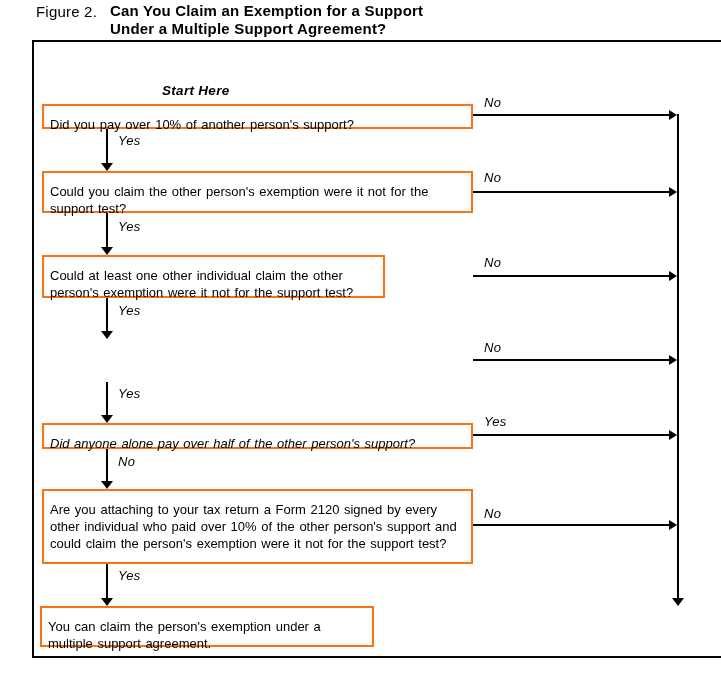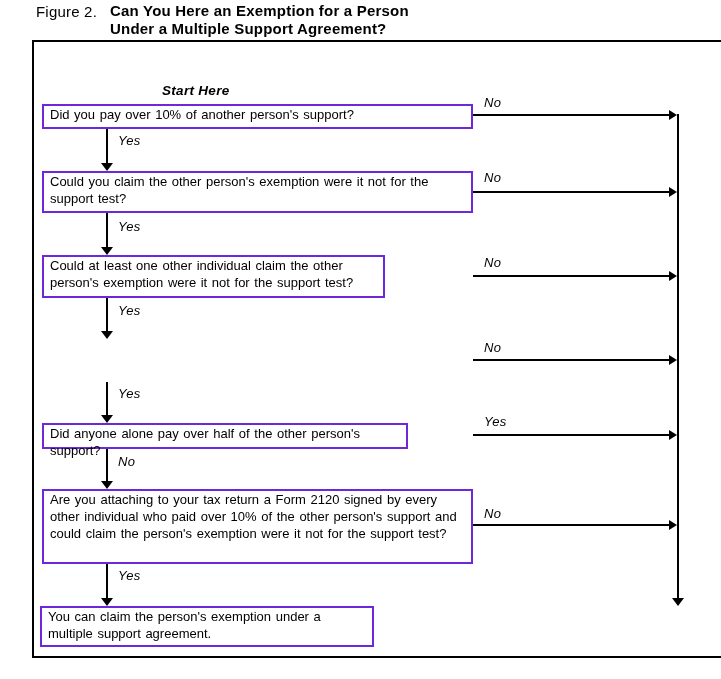--- a/index.html
+++ b/index.html
@@ -30,30 +30,30 @@
     position:absolute;left:8px;top:45px;width:702px;
     font-size:13px;line-height:17px;word-spacing:1px;
   }
   .start-here{
     position:absolute;left:130px;top:83px;
     font-size:13.5px;font-weight:bold;font-style:italic;letter-spacing:0.3px;
   }
   .qbox{
     position:absolute;
     box-sizing:border-box;
-    border:2px solid #6d28d9;
+    border:2px solid #f97316;
     background:#fff;
     font-size:13px;line-height:17px;
-    padding:0 6px;word-spacing:1px;
+    padding:10px 6px;word-spacing:1px;
   }
   .q1{left:10px;top:104px;width:431px;height:25px;}
   .q2{left:10px;top:171px;width:431px;height:42px;}
   .q3{left:10px;top:255px;width:343px;height:43px;}
   .q4{left:10px;top:339px;width:431px;height:43px;}
-  .q5{left:10px;top:423px;width:366px;height:26px;}
+  .q5{left:10px;top:423px;width:431px;height:26px;font-style:italic;}
   .q6{left:10px;top:489px;width:431px;height:75px;}
   .res-can{left:8px;top:606px;width:334px;height:41px;}
   .res-cannot{left:378px;top:606px;width:335px;height:41px;}
   .vline,.hline{position:absolute;background:#000;}
   .vline{width:2px;}
   .hline{height:2px;}
   .arrow-down{
     position:absolute;width:0;height:0;
     border-left:6px solid transparent;
     border-right:6px solid transparent;
@@ -71,21 +71,21 @@
     background:#fff;padding:0 2px;
   }
 </style>
 </head>
 <body>
 
 <div class="page">
 
   <span class="fig-label">Figure 2.</span>
   <div class="fig-title">
-    <div>Can You Here an Exemption for a Person</div>
+    <div>Can You Claim an Exemption for a Support</div>
     <div>Under a Multiple Support Agreement?</div>
   </div>
 
   <div class="frame"></div>
 
 
   <div class="start-here">Start Here</div>
 
   <div class="qbox q1">Did you pay over 10% of another person's support?</div>
   <div class="qbox q2">Could you claim the other person's exemption were it not for the support test?</div>

